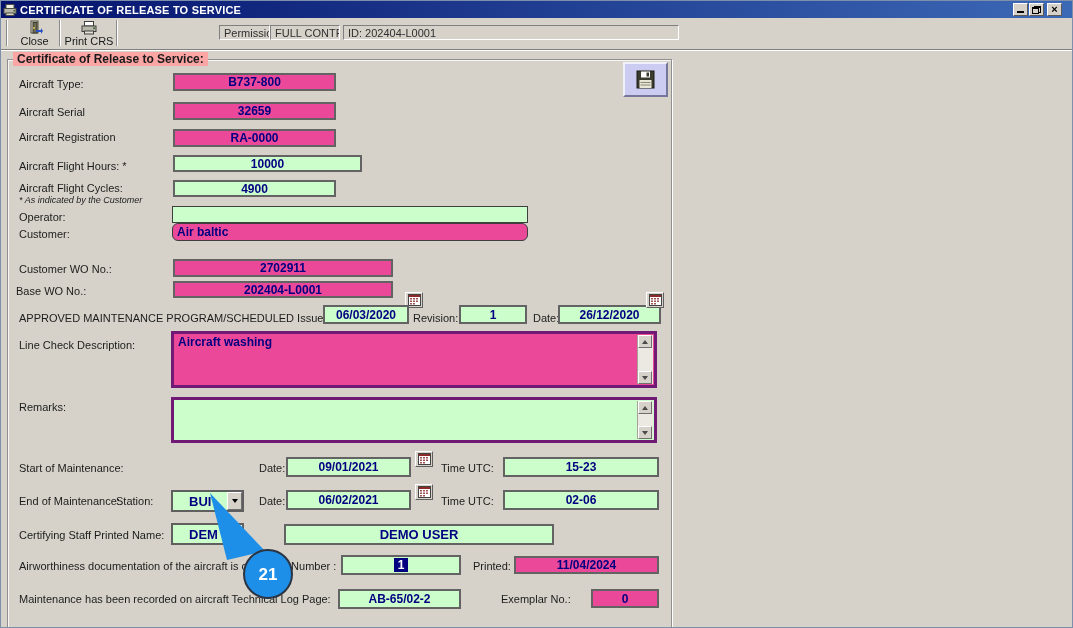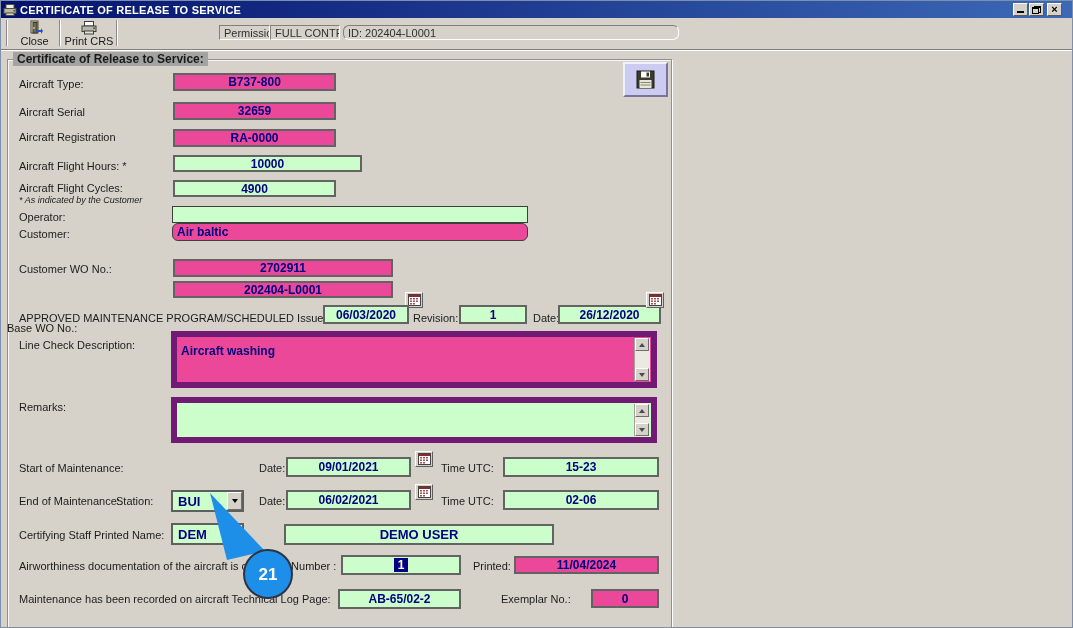--- a/index.html
+++ b/index.html
@@ -30,50 +30,50 @@
     border-left:1px solid #8a8a8a;border-right:1px solid #ffffff;}
   .tb-btn{position:absolute;top:2px;height:27px;display:flex;flex-direction:column;
     align-items:center;justify-content:flex-start;font-size:11px;color:#1a1a1a;cursor:default;}
   .tb-btn .ic{height:15px;display:flex;align-items:center;}
   .sunken{position:absolute;box-sizing:border-box;background:#d6d2c9;
     border:1px solid;border-color:#7f7f7f #ffffff #ffffff #7f7f7f;
     font-size:11px;color:#2f2f2f;display:flex;align-items:center;padding:0 4px;white-space:nowrap;overflow:hidden;}
   
   #groupbox{position:absolute;left:6px;top:58px;width:663px;height:568px;
     border:1px solid #8f8f8f;box-shadow:1px 1px 0 #ffffff, inset 1px 1px 0 rgba(255,255,255,.8);}
-  #legend{position:absolute;left:12px;top:51px;background:#a3a3a3;padding:0 4px;
+  #legend{position:absolute;left:12px;top:51px;background:#fca5a5;padding:0 4px;
     font-size:12px;font-weight:bold;color:#1a1a1a;}
   
   .lbl{position:absolute;font-size:11px;color:#1c1c1c;white-space:nowrap;}
   .note{position:absolute;font-size:9px;font-style:italic;color:#1c1c1c;white-space:nowrap;}
   .fld{position:absolute;box-sizing:border-box;border:2px solid #636363;
     display:flex;align-items:center;justify-content:center;
     font-size:12px;font-weight:bold;color:#000080;white-space:nowrap;overflow:hidden;}
   .fld.thin{border-width:1px;border-color:#3f3f3f;}
   .fld.left{justify-content:flex-start;padding-left:4px;}
   .cyan{background:#ec4899;} .green{background:#ccfecc;}
-  .tarea{position:absolute;box-sizing:border-box;border:6px solid #701a75;
-    font-size:12px;font-weight:bold;color:#000080;padding:7px 4px;}
+  .tarea{position:absolute;box-sizing:border-box;border:3px solid #701a75;
+    font-size:12px;font-weight:bold;color:#000080;padding:1px 4px;}
   
   .sb{position:absolute;top:1px;bottom:1px;right:1px;width:15px;background:#ece9e2;
     border-left:1px solid #a5a29a;}
   .sb-btn{position:absolute;left:0;width:14px;height:13px;background:#d6d2c9;
     border:1px solid;border-color:#fff #6e6e6e #6e6e6e #fff;box-sizing:border-box;
     display:flex;align-items:center;justify-content:center;}
   .sb-btn.up{top:0;} .sb-btn.down{bottom:0;}
   .tri-up{width:0;height:0;border-left:3px solid transparent;border-right:3px solid transparent;border-bottom:4px solid #4a4a4a;}
   .tri-down{width:0;height:0;border-left:3px solid transparent;border-right:3px solid transparent;border-top:4px solid #4a4a4a;}
   
   .cal-btn{position:absolute;width:18px;height:16px;background:#d6d2c9;box-sizing:border-box;
     border:1px solid;border-color:#fff #5f5f5f #5f5f5f #fff;
     display:flex;align-items:center;justify-content:center;cursor:default;}
   
   .combo{position:absolute;box-sizing:border-box;border:2px solid #5f5f5f;background:#fff;display:flex;}
   .combo .val{flex:1;background:#ccfecc;display:flex;align-items:center;
-    font-size:13px;font-weight:bold;color:#000080;padding-left:5px;}
+    font-size:13px;font-weight:bold;color:#000080;padding-left:16px;}
   .combo .drop{width:15px;background:#d6d2c9;border:1px solid;border-color:#fff #6e6e6e #6e6e6e #fff;
     box-sizing:border-box;display:flex;align-items:center;justify-content:center;}
   .combo .blank{width:16px;background:#fdfdfd;}
   .tri-dn-sm{width:0;height:0;border-left:3px solid transparent;border-right:3px solid transparent;border-top:4px solid #000;}
   
   #save-btn{position:absolute;left:622px;top:61px;width:45px;height:35px;background:#ccccf2;
     border:2px solid;border-color:#f0f0fb #76769c #76769c #f0f0fb;box-sizing:border-box;
     display:flex;align-items:center;justify-content:center;cursor:default;}
   
   .hl{background:#000080;color:#ffffff;padding:0 4px;font-weight:bold;}
@@ -128,21 +128,21 @@
           <rect x="3.5" y="10" width="9" height="3" fill="#e4e1d6" stroke="#3f3f3f"></rect>
           <rect x="12" y="6.5" width="2" height="1.5" fill="#3c6c34"></rect>
         </svg>
       </span>
       <span>Print CRS</span>
     </div>
     <div class="tb-sep" style="left:115px;"></div>
 
     <div class="sunken" style="left:218px;top:7px;width:51px;height:15px;">Permission:</div>
     <div class="sunken" style="left:269px;top:7px;width:70px;height:15px;">FULL CONTROL</div>
-    <div class="sunken" style="left:342px;top:7px;width:336px;height:15px;border-radius:6px;">ID: 202404-L0001</div>
+    <div class="sunken" style="left:342px;top:7px;width:336px;height:15px;">ID: 202404-L0001</div>
   </div>
 
   <div id="groupbox"></div>
   <div id="legend">Certificate of Release to Service:</div>
 
   <div id="save-btn">
     <span style="display:flex;">
       <svg width="19" height="19" viewBox="0 0 19 19">
         <rect x="1" y="1" width="17" height="17" fill="#3a3a2e" stroke="#1c1c14"></rect>
         <rect x="5" y="1.5" width="9" height="6" fill="#ffffff"></rect>
@@ -173,21 +173,21 @@
 
   <div class="lbl" style="left:18px;top:210px;">Operator:</div>
   <div class="fld green thin left" style="left:171px;top:205px;width:356px;height:17px;"></div>
 
   <div class="lbl" style="left:18px;top:227px;">Customer:</div>
   <div class="fld cyan thin left" style="left:171px;top:222px;width:356px;height:18px;border-radius:6px;">Air baltic</div>
 
   <div class="lbl" style="left:18px;top:262px;">Customer WO No.:</div>
   <div class="fld cyan" style="left:172px;top:258px;width:220px;height:18px;">2702911</div>
 
-  <div class="lbl" style="left:6px;top:284px;margin-top:37px;">Base WO No.:</div>
+  <div class="lbl" style="left:15px;top:284px;">Base WO No.:</div>
   <div class="fld cyan" style="left:172px;top:280px;width:220px;height:17px;">202404-L0001</div>
 
   <div class="cal-btn" style="left:404px;top:291px;">
     <span style="display:flex;">
       <svg width="13" height="12" viewBox="0 0 13 12">
         <rect x="0.5" y="0.5" width="12" height="11" fill="#ffffff" stroke="#444444"></rect>
         <rect x="1" y="1" width="11" height="2" fill="#8c2a2a"></rect>
         <g fill="#a05454">
           <rect x="2" y="4" width="2" height="1.5"></rect>
             <rect x="5" y="4" width="2" height="1.5"></rect>

